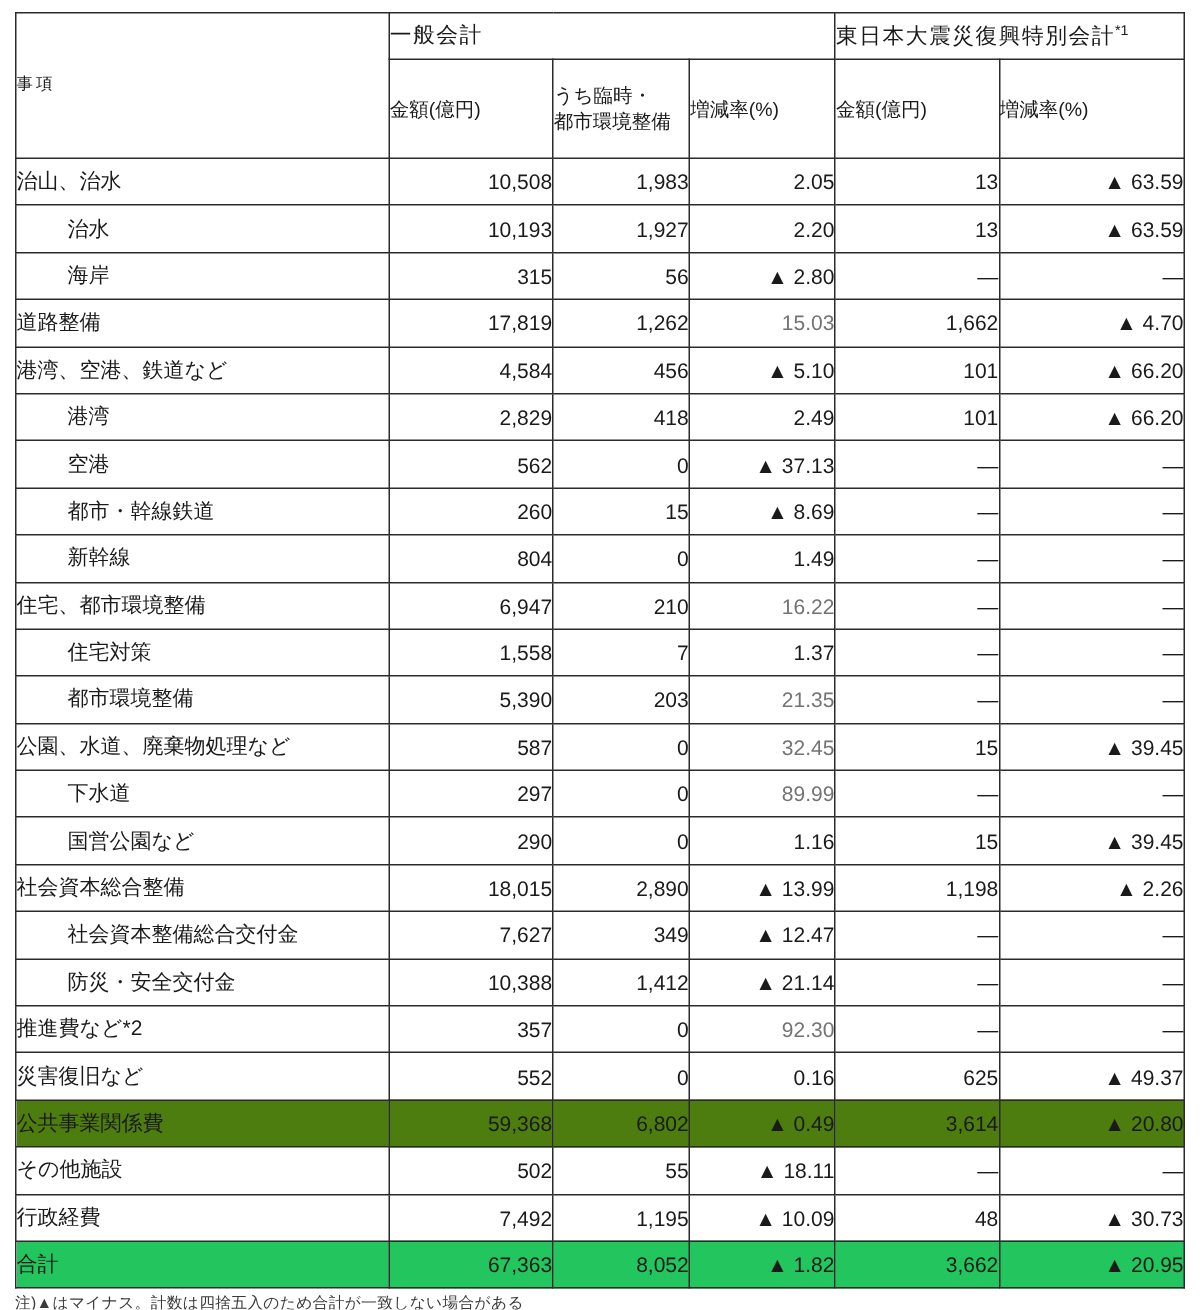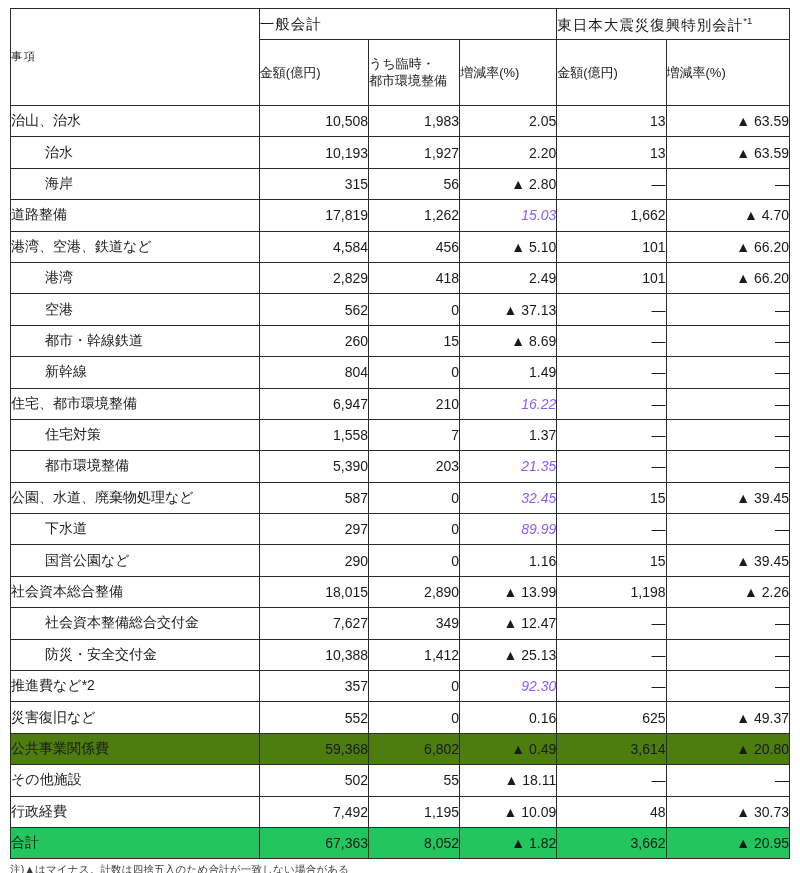--- a/index.html
+++ b/index.html
@@ -84,22 +84,21 @@
     padding-left: 34px;
   }
   td.num {
     text-align: right;
     padding-right: 8px;
     font-size: 14px;
     font-variant-numeric: tabular-nums;
     white-space: nowrap;
   }
   td.num.pink {
-    color: #8b5cf6;
-    font-style: italic;
+    color: #737373;
   }
   tr.total td {
     background: #22c55e;
   }
   tr.subtotal td {
     background: #4d7c0f;
   }
   .note {
     margin-top: 3px;
     font-size: 10.5px;
@@ -275,21 +274,21 @@
           <td class="num">7,627</td>
           <td class="num">349</td>
           <td class="num">▲ 12.47</td>
           <td class="num">—</td>
           <td class="num">—</td>
         </tr>
         <tr>
           <td class="item indent">防災・安全交付金</td>
           <td class="num">10,388</td>
           <td class="num">1,412</td>
-          <td class="num">▲ 25.13</td>
+          <td class="num">▲ 21.14</td>
           <td class="num">—</td>
           <td class="num">—</td>
         </tr>
         <tr>
           <td class="item">推進費など*2</td>
           <td class="num">357</td>
           <td class="num">0</td>
           <td class="num pink">92.30</td>
           <td class="num">—</td>
           <td class="num">—</td>

